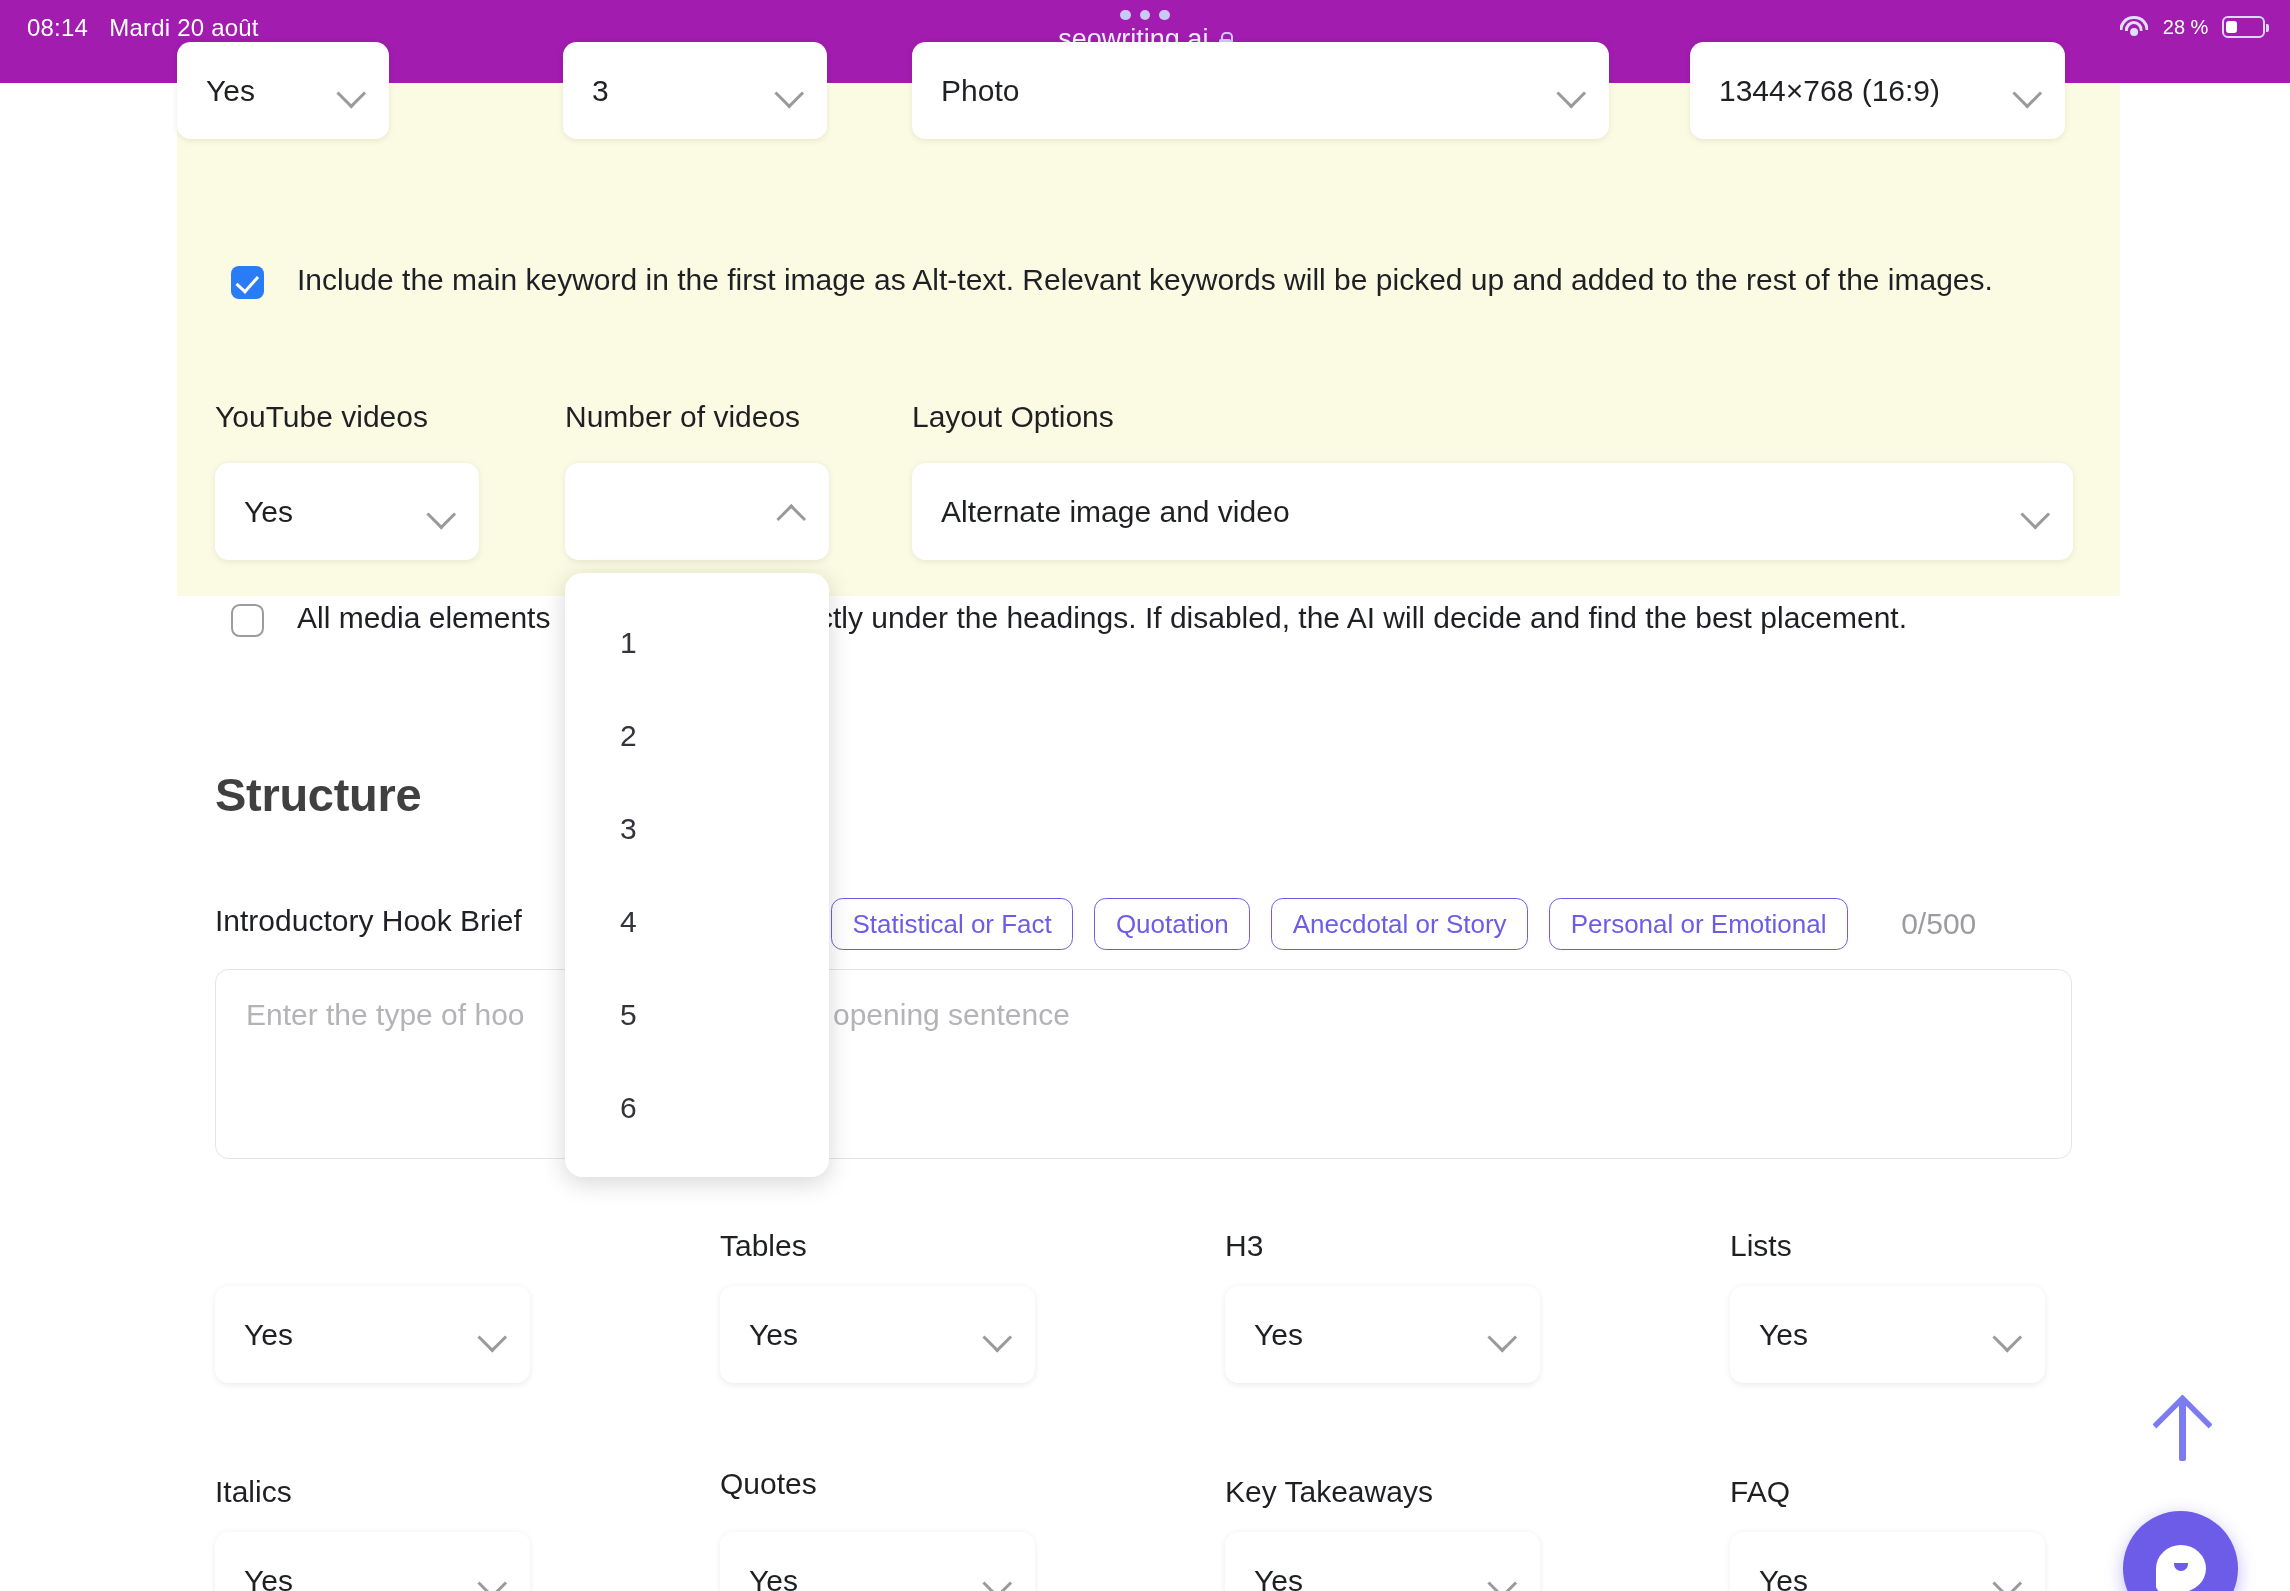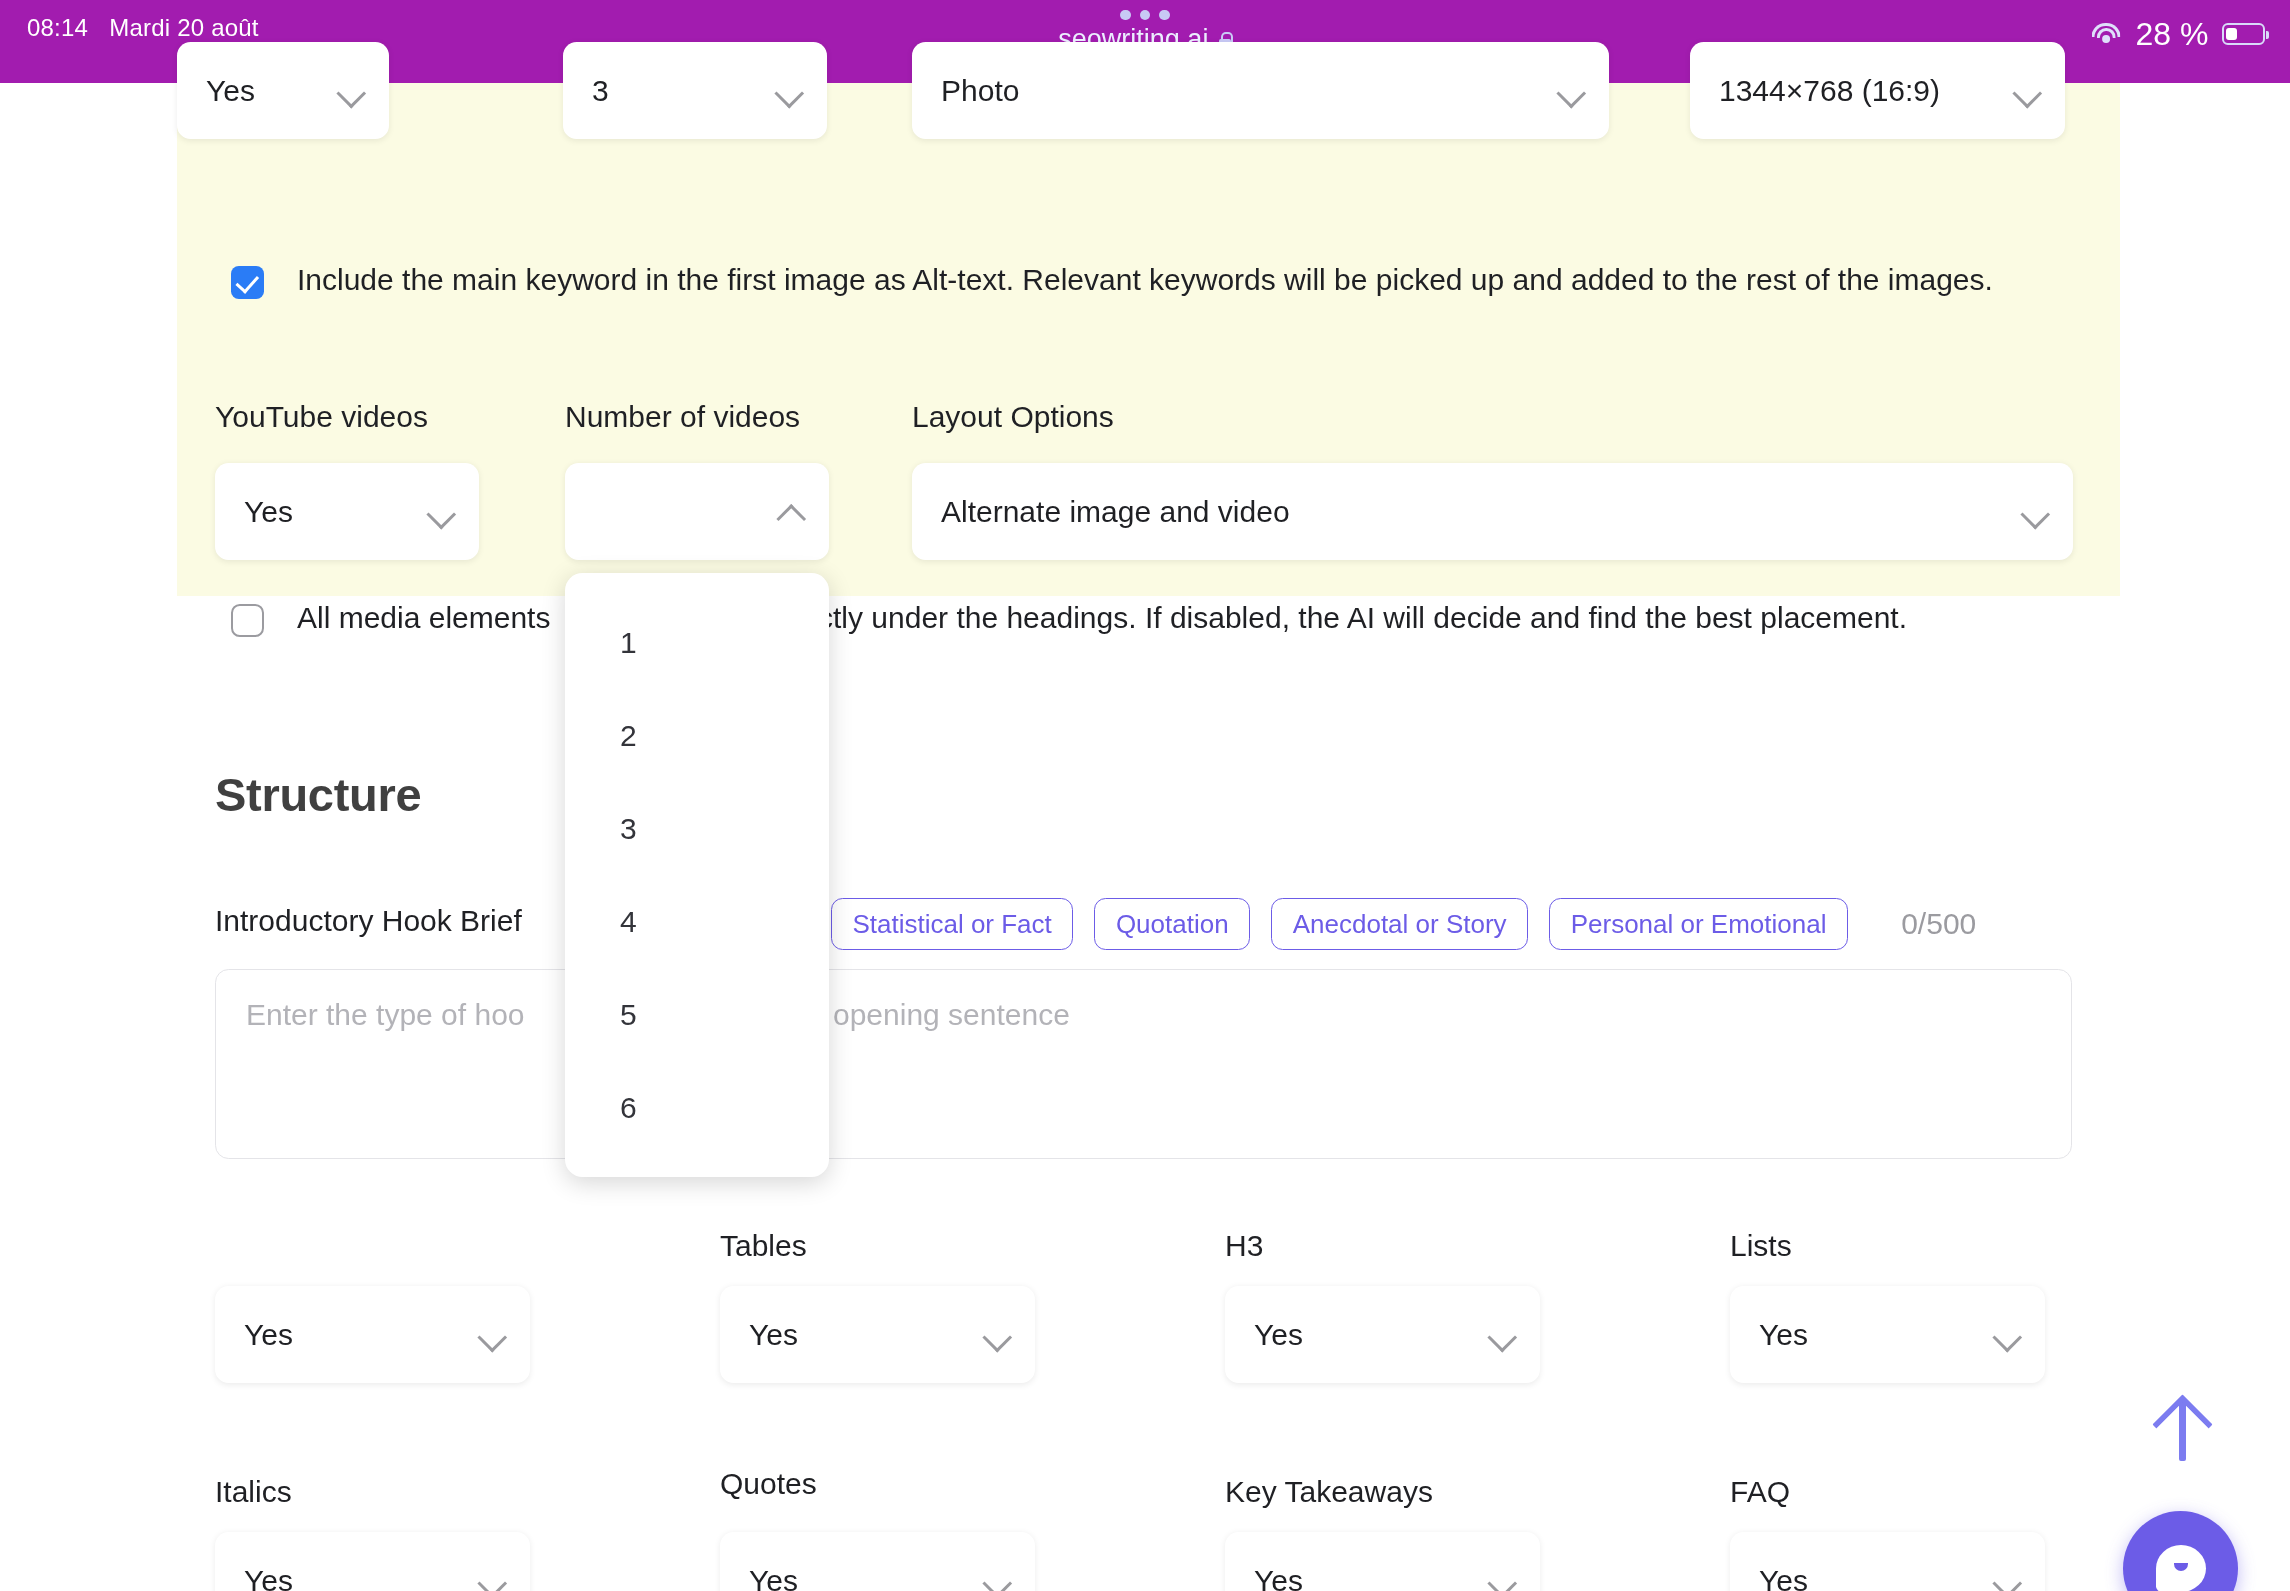--- a/index.html
+++ b/index.html
@@ -23,21 +23,21 @@
                align-items:center; gap:3.9px; }
   .sb-dots { display:flex; gap:8.7px; }
   .sb-dots i { width:10.7px; height:10.7px; border-radius:50%; background:#c8c9f5; display:block; }
   .sb-url { font-size:27px; color:#eceeff; display:flex; align-items:center; gap:8.7px; }
   .lock-ico { width:14.6px; height:18.4px; position:relative; display:inline-block; }
   .lock-ico::before { content:""; position:absolute; left:1.9px; bottom:0; width:11.6px; height:9.7px;
       background:#c9caf6; border-radius:1.9px; }
   .lock-ico::after { content:""; position:absolute; left:3.9px; top:1px; width:7.8px; height:8.7px;
       border:2.4px solid #c9caf6; border-bottom:none; border-radius:4.9px 4.9px 0 0; }
   .sb-right { position:absolute; right:25px; top:15.5px; display:flex; align-items:center; gap:13.6px;
-              font-size:32px; font-weight:500; }
+              font-size:20px; font-weight:500; }
   .wifi { width:31px; height:23px; position:relative; }
   .wifi span { position:absolute; left:50%; transform:translateX(-50%);
                border:3.1px solid #dfe0fb; border-bottom:none; border-radius:50% 50% 0 0 / 100% 100% 0 0; }
   .wifi .w1 { width:29px; height:14.6px; top:0; }
   .wifi .w2 { width:18.4px; height:9.7px; top:5.8px; }
   .wifi .w3 { width:7.8px;  height:7.8px;  top:12.6px; border-radius:50%; background:#dfe0fb; border:none; }
   .batt { width:43px; height:21.3px; border:2.5px solid #d9daf9; border-radius:5.8px; position:relative; }
   .batt::after { content:""; position:absolute; right:-5.8px; top:5.8px; width:2.9px; height:7.8px;
       background:#d9daf9; border-radius:0 1.9px 1.9px 0; }
   .batt i { position:absolute; left:2.4px; top:2.4px; bottom:2.4px; width:28%; background:#fff; border-radius:2.9px; display:block;}

